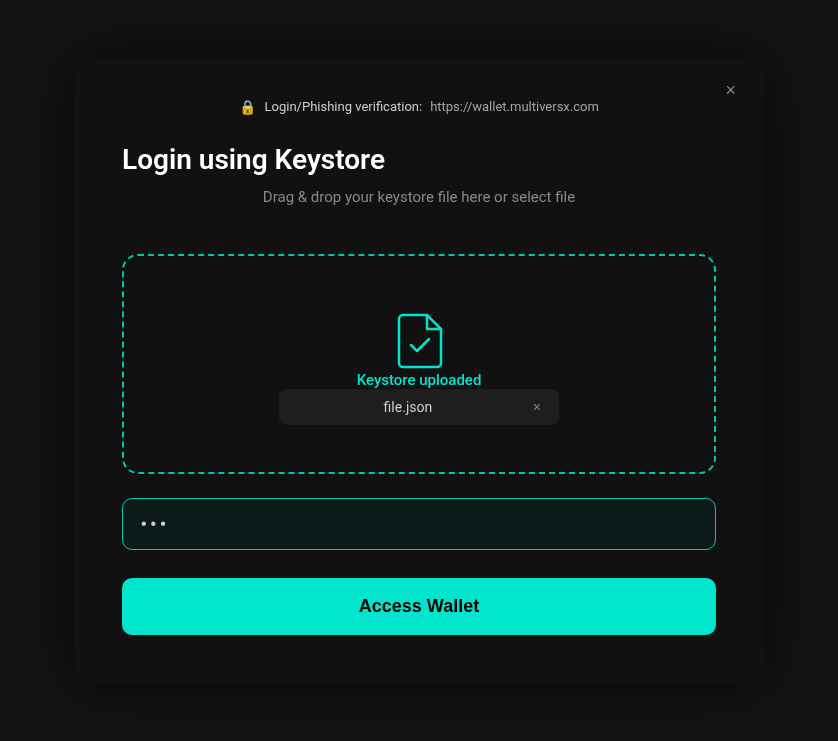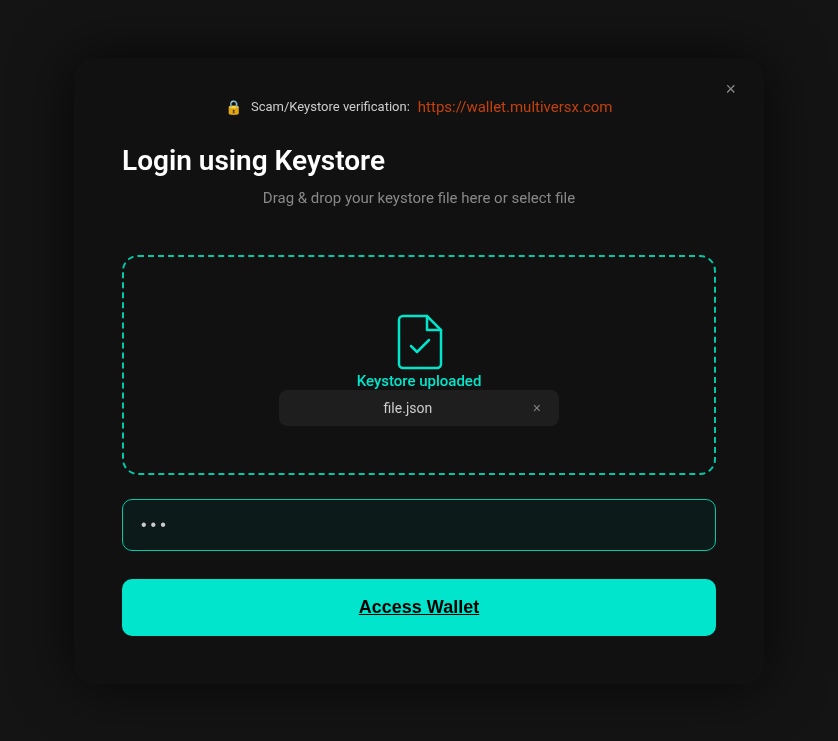--- a/index.html
+++ b/index.html
@@ -56,23 +56,23 @@
       font-size: 13px;
       color: #ccc;
     }
 
     .lock-icon {
       color: #00e5cc;
       font-size: 14px;
     }
 
     .phishing-link {
-      color: #c2410c;
+      color: #a3a3a3;
       text-decoration: none;
-      font-size: 15px;
+      font-size: 13px;
     }
 
     .modal-title {
       color: #ffffff;
       font-size: 28px;
       font-weight: 600;
       margin-bottom: 12px;
     }
 
     .modal-subtitle {
@@ -158,34 +158,33 @@
       background: #00e5cc;
       border: none;
       border-radius: 10px;
       color: #000;
       font-size: 18px;
       font-weight: 700;
       padding: 18px;
       cursor: pointer;
       text-align: center;
       transition: background 0.2s;
-      text-decoration: underline;
     }
   </style>
 </head>
 <body>
 
 <div class="modal-overlay">
   <div class="modal">
 
     <button class="close-button">×</button>
 
     <div class="phishing-bar">
       <span class="lock-icon">🔒</span>
-      <span>Scam/Keystore verification:</span>
+      <span>Login/Phishing verification:</span>
       <a class="phishing-link" href="#">https://wallet.multiversx.com</a>
     </div>
 
     <h1 class="modal-title">Login using Keystore</h1>
     <p class="modal-subtitle">Drag &amp; drop your keystore file here or select file</p>
 
     <div class="dropzone">
 
       <svg class="file-icon-svg" viewBox="0 0 60 60" fill="none" xmlns="http://www.w3.org/2000/svg">
         <path d="M10 8C10 5.79 11.79 4 14 4H38L52 18V52C52 54.21 50.21 56 48 56H14C11.79 56 10 54.21 10 52V8Z" stroke="#00e5cc" stroke-width="2.5" fill="none"></path>

